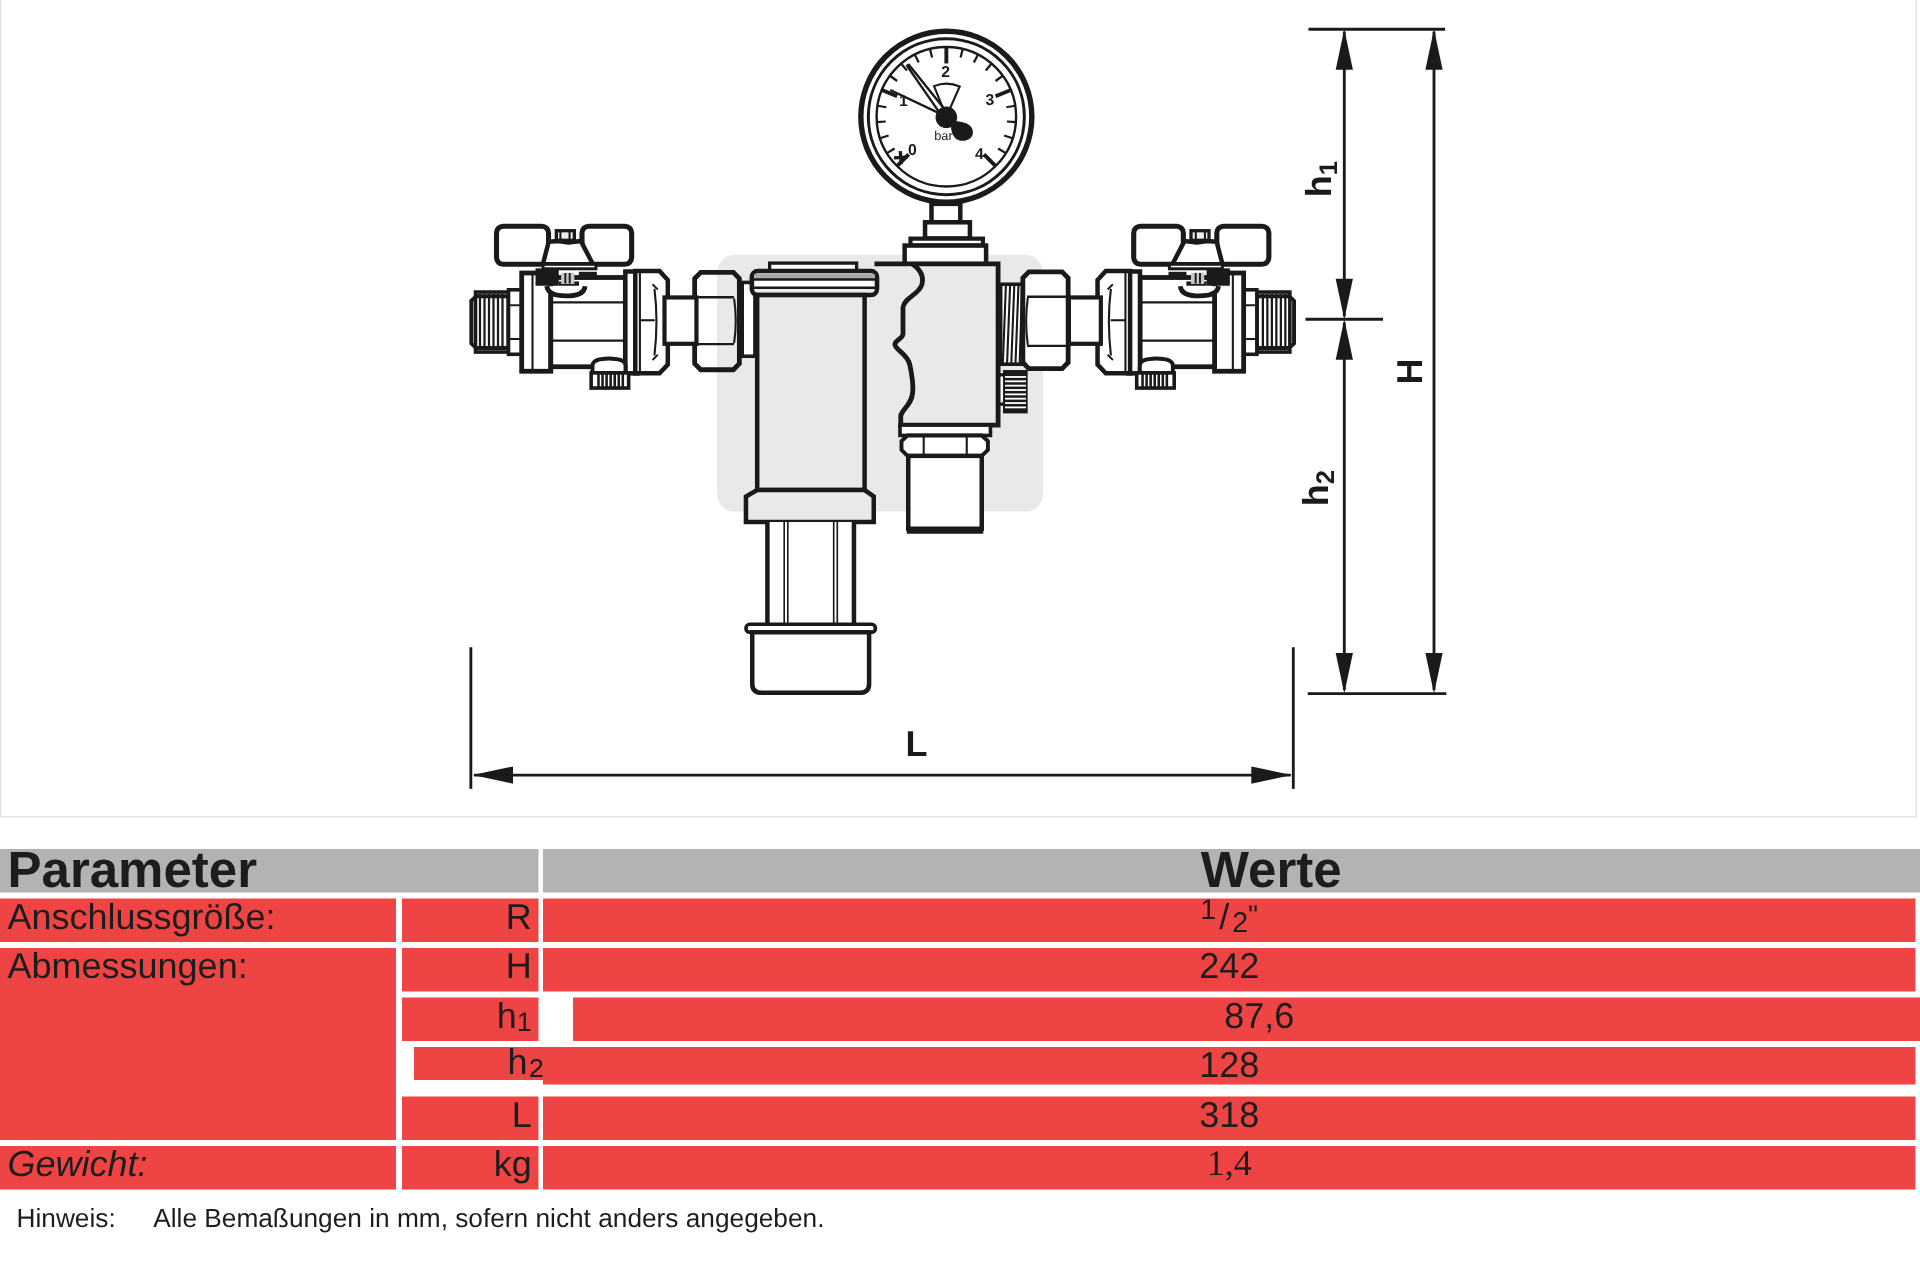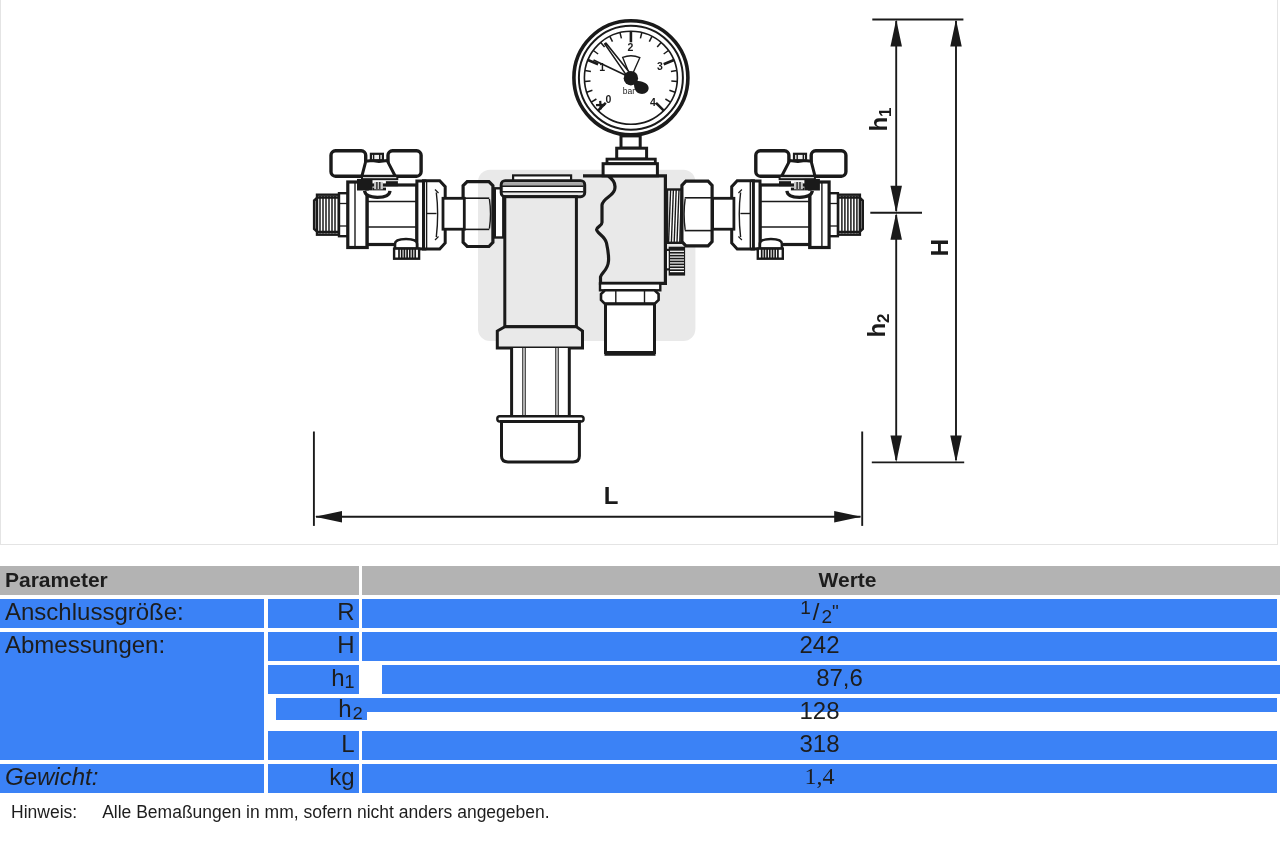--- a/index.html
+++ b/index.html
@@ -1,20 +1,20 @@
 <!DOCTYPE html>
 <html><head>
 <meta charset="utf-8">
 <style>
 html,body{margin:0;padding:0;}
 body{width:1280px;height:844px;position:relative;font-family:"Liberation Sans",sans-serif;background:#fff;color:#1d1d1d;overflow:hidden;}
 .abs{position:absolute;}
-.cell{position:absolute;background:#3b82f6;font-size:24px;line-height:25px;white-space:nowrap;}
+.cell{position:absolute;background:#ef4444;font-size:24px;line-height:25px;white-space:nowrap;}
 svg text{font-family:"Liberation Sans",sans-serif;}
-.hdr{background:#b3b3b3;font-weight:bold;font-size:21px;line-height:28px;}
+.hdr{background:#b3b3b3;font-weight:bold;font-size:34px;line-height:28px;}
 .c1{padding-left:5px;}
 .c2{text-align:right;padding-right:4px;}
 .c3{text-align:center;}
 sub{font-size:18px;line-height:0;vertical-align:-2px;}
 </style>
 </head>
 <body>
 <div class="abs" style="left:0;top:-2px;width:1276px;height:546px;border-left:1px solid #e4e4e4;border-right:1px solid #e4e4e4;border-bottom:1px solid #e4e4e4;">
 <svg width="1276" height="546" viewBox="0 0 1276 546" style="position:absolute;left:0;top:2px;">
 
@@ -253,21 +253,21 @@
 <div class="cell c1" style="left:0;top:598.5px;width:259px;height:29px;">Anschlussgröße:</div>
 <div class="cell c2" style="left:267.5px;top:598.5px;width:87px;height:29px;">R</div>
 <div class="cell c3" style="left:362px;top:598.5px;width:915px;height:29px;"><span style="font-size:19px;line-height:0;vertical-align:6.5px;">1</span><span style="margin:0 2px;">/</span><span style="font-size:19px;line-height:0;vertical-align:-2.6px;">2</span><span style="font-size:19px;line-height:0;vertical-align:2.4px;">"</span></div>
 
 <div class="cell c1" style="left:0;top:631.5px;width:259px;height:128px;">Abmessungen:</div>
 <div class="cell c2" style="left:267.5px;top:631.5px;width:87px;height:29px;">H</div>
 <div class="cell c3" style="left:362px;top:631.5px;width:915px;height:29px;">242</div>
 <div class="cell c2" style="left:267.5px;top:664.5px;width:87px;height:29px;">h<sub>1</sub></div>
 <div class="cell c3" style="left:362px;top:664.5px;width:915px;height:29px;margin-left:20px;">87,6</div>
 <div class="cell c2" style="left:276px;top:697.5px;width:87px;height:22px;font-family:Liberation Mono, monospace;">h<sub>2</sub></div>
-<div class="cell c3" style="left:362px;top:697.5px;width:915px;height:14px;">128</div>
+<div class="cell c3" style="left:362px;top:697.5px;width:915px;height:25px;">128</div>
 <div class="cell c2" style="left:267.5px;top:730.5px;width:87px;height:29px;">L</div>
 <div class="cell c3" style="left:362px;top:730.5px;width:915px;height:29px;">318</div>
 
 <div class="cell c1" style="left:0;top:763.5px;width:259px;height:29px;font-style:italic;">Gewicht:</div>
 <div class="cell c2" style="left:267.5px;top:763.5px;width:87px;height:29px;">kg</div>
 <div class="cell c3" style="left:362px;top:763.5px;width:915px;height:29px;font-family:Liberation Serif, serif;">1,4</div>
 
 <div class="abs" style="left:1px;top:802px;font-size:17.5px;line-height:20px;padding-left:10px;">Hinweis:<span style="display:inline-block;width:25px;"></span>Alle Bemaßungen in mm, sofern nicht anders angegeben.</div>
 
 </body></html>

